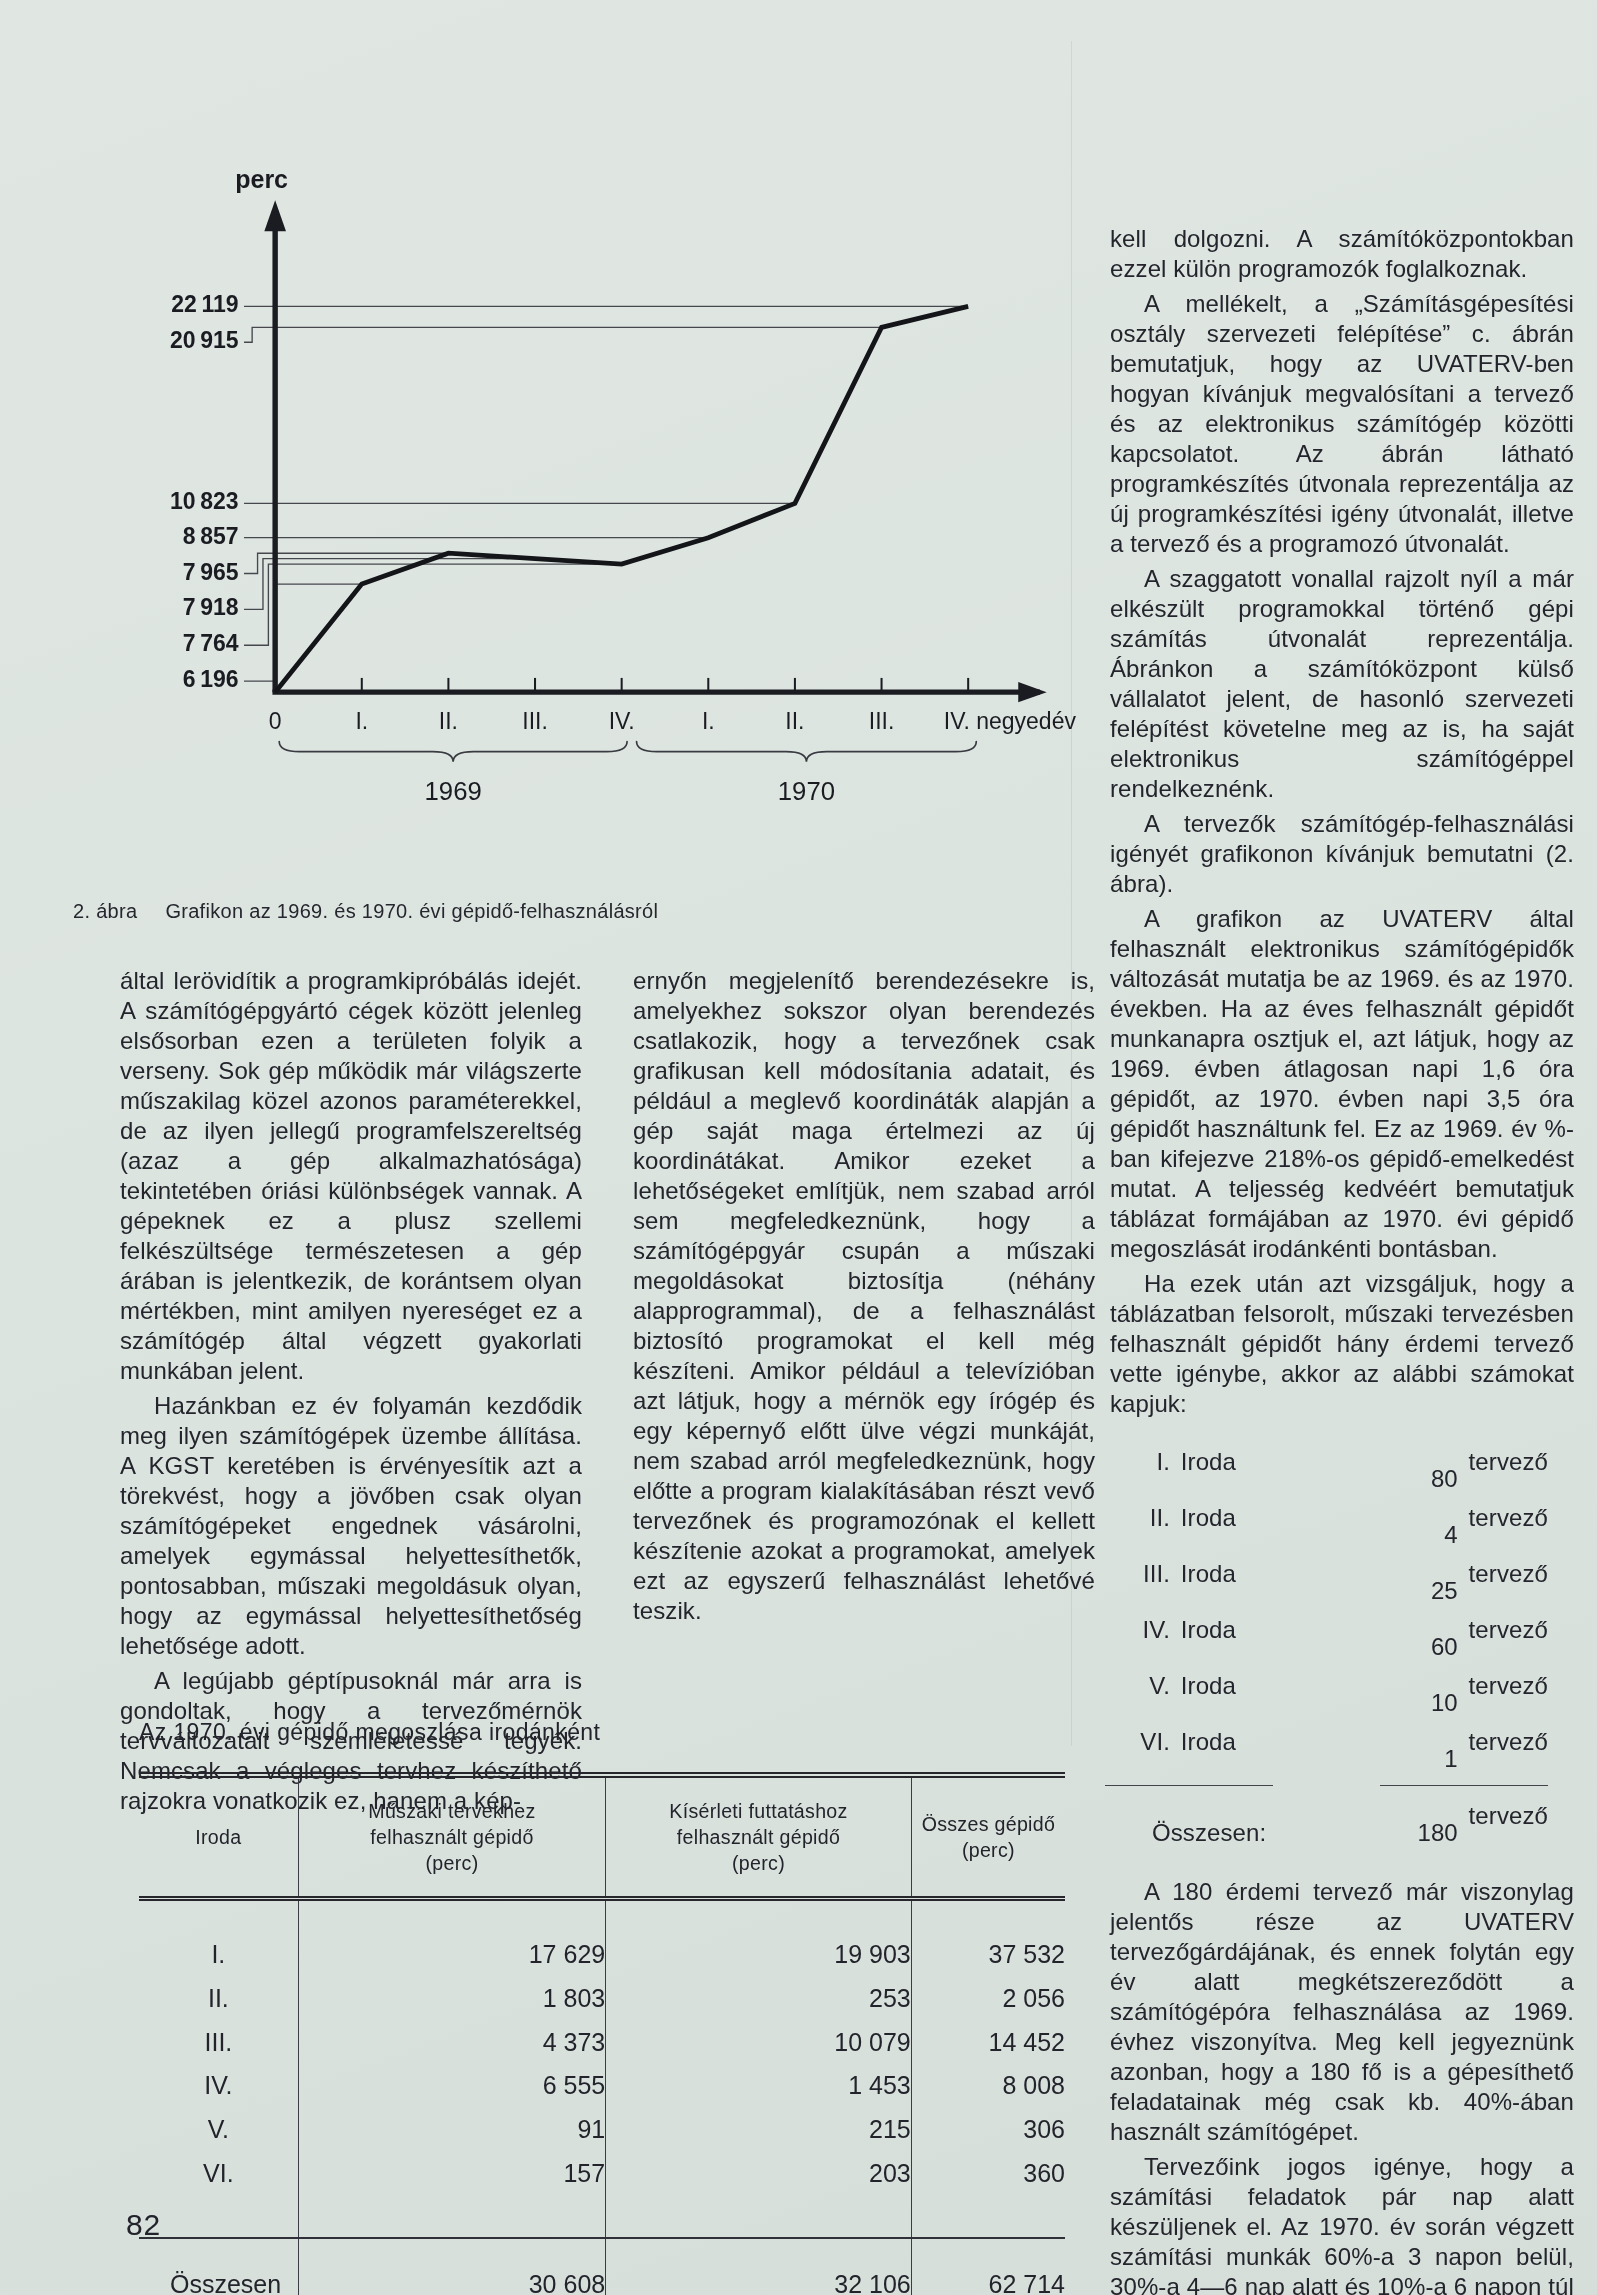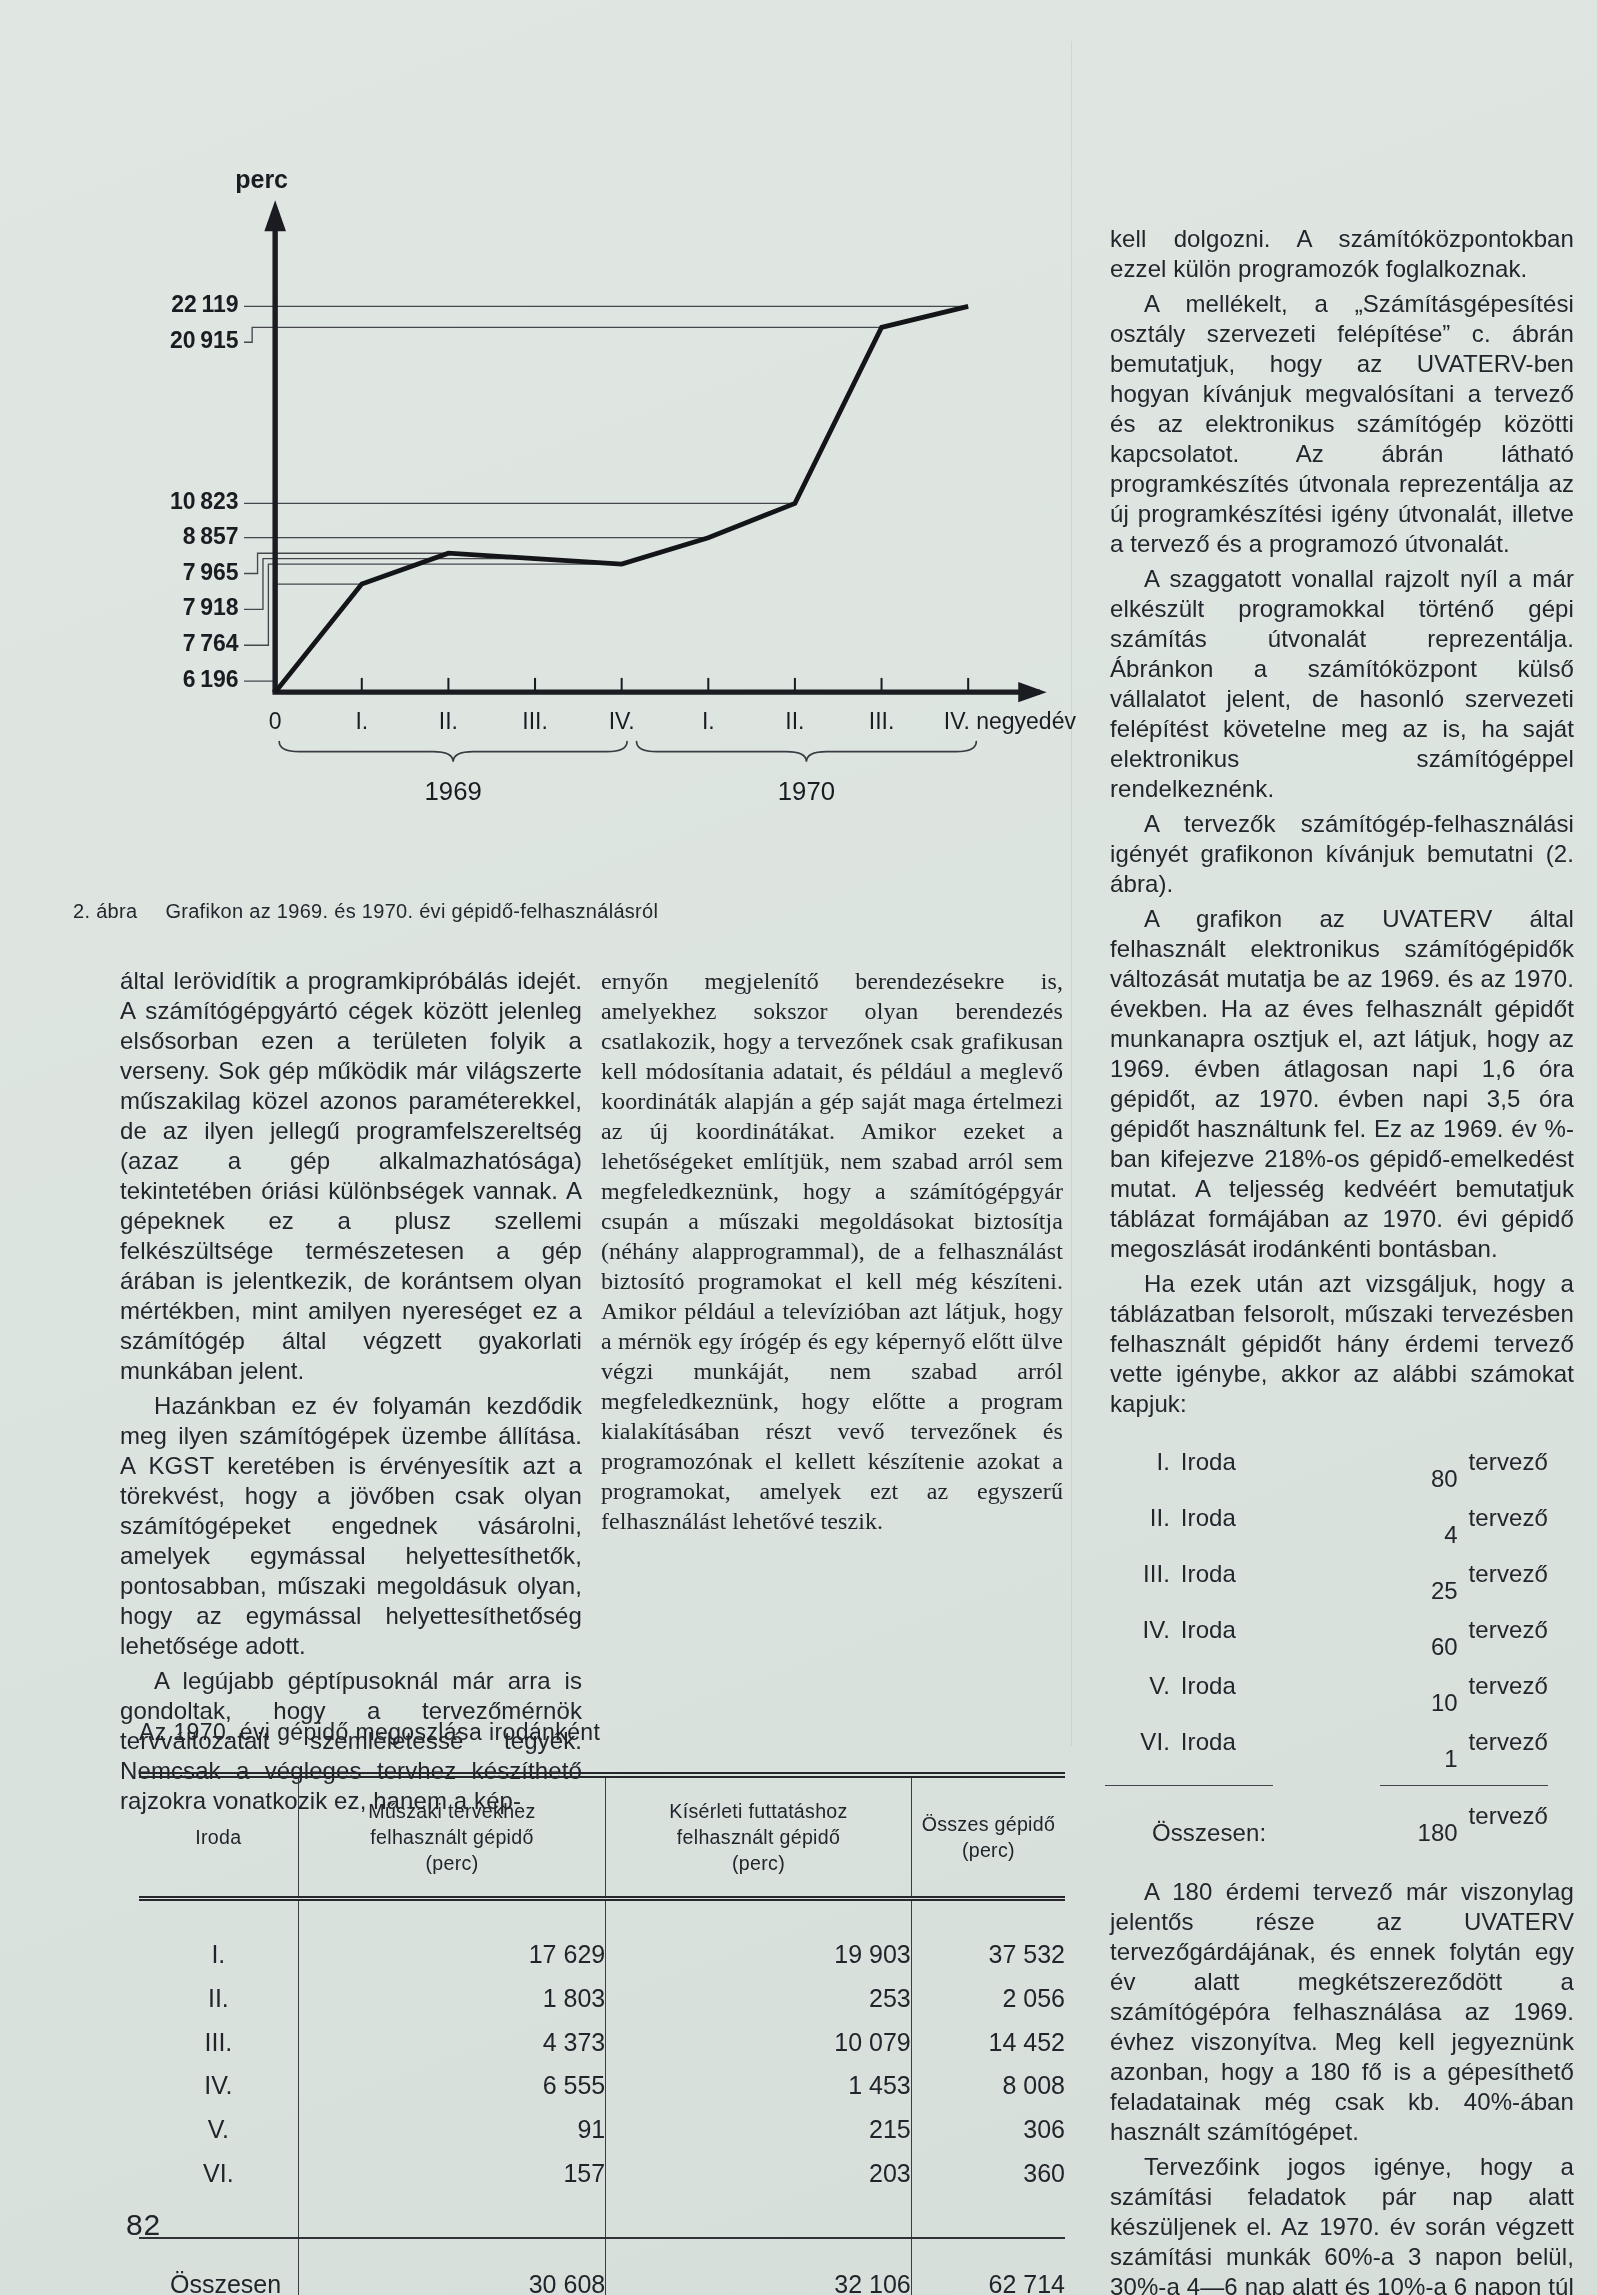--- a/index.html
+++ b/index.html
@@ -30,21 +30,21 @@
   .fig-caption .cap-text{margin-left:28px;}
   
   .col{
     position:absolute;top:961px;width:472px;
     font-size:24px;line-height:30px;text-align:justify;
     letter-spacing:0.1px;color:#24252c;
   }
   .col p{margin:5px;}
   .col p.ind{text-indent:34px;}
   #col-left{left:115px;}
-  #col-middle{left:596px;font-family:Liberation Serif, serif;}
+  #col-middle{left:628px;}
   #col-right{left:1105px;top:219px;width:474px;}
   
   .dlist{margin:23px 0 24px 0;}
   .dlist .drow{display:flex;line-height:39px;}
   .dlist .office{display:flex;width:223px;}
   .dlist .o-num{display:inline-block;width:65px;text-align:right;margin-right:10.8px;}
   .dlist .val{display:flex;margin-left:auto;padding-right:31px;}
   .dlist .v-num{display:inline-block;width:65px;text-align:right;margin-right:10.8px;margin-top:17px;}
   .dlist .rules{display:flex;justify-content:space-between;padding-right:31px;margin:6.8px 0 9.5px 0;}
   .dlist .rules div{border-top:1.4px solid #43444b;width:168px;height:0;}

